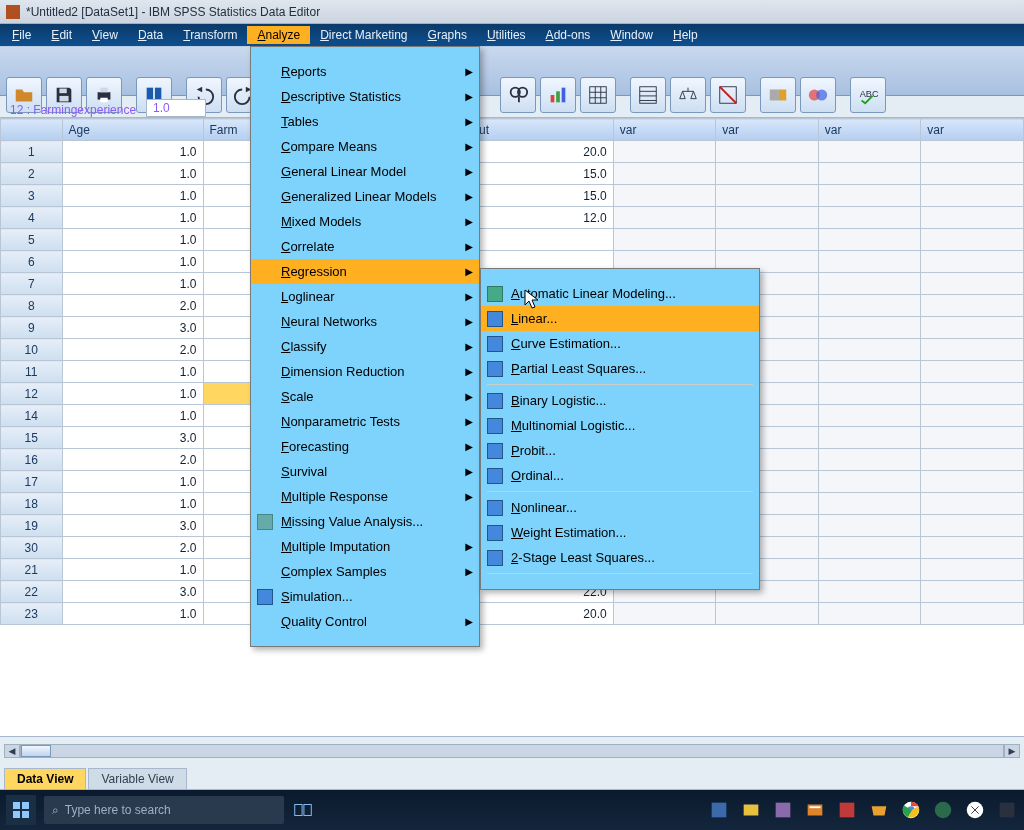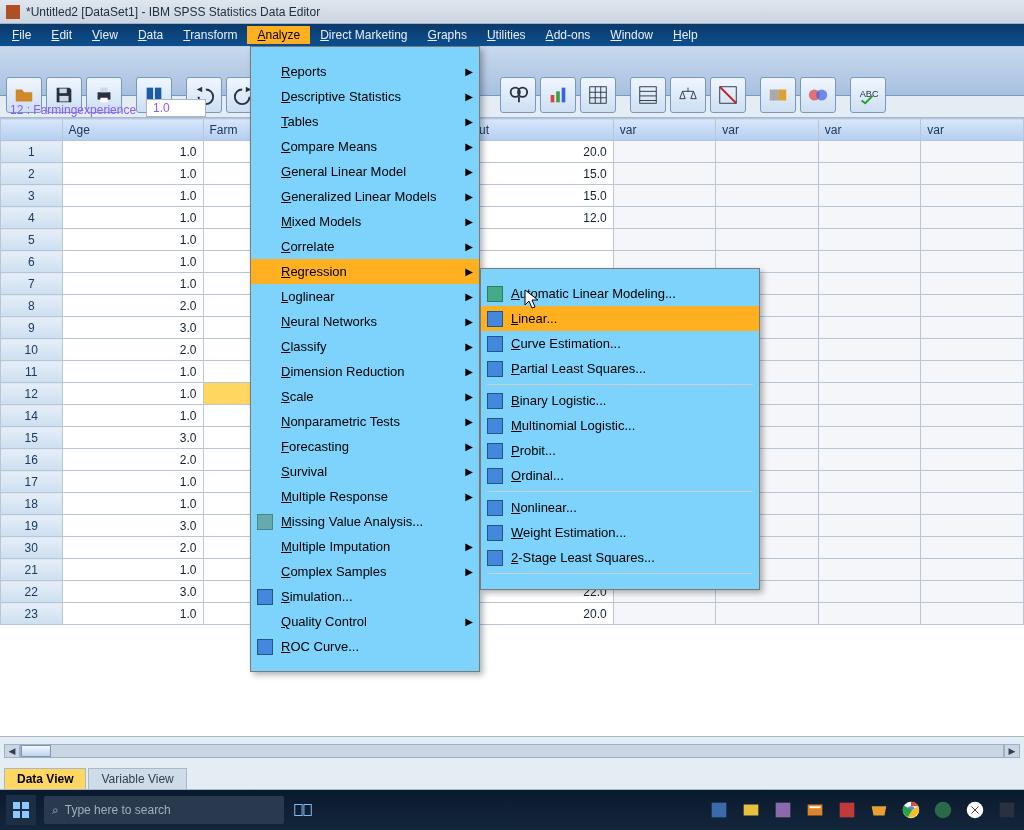--- a/index.html
+++ b/index.html
@@ -615,24 +615,20 @@
       <span class="arrow">▶</span>
     </div>
     <div class="row">
       <span class="icon boxb"></span>
       <span><u>S</u>imulation...</span>
     </div>
     <div class="row">
       <span><u>Q</u>uality Control</span>
       <span class="arrow">▶</span>
     </div>
-    <div class="row">
-      <span class="icon boxb"></span>
-      <span><u>R</u>OC Curve...</span>
-    </div>
   </div>
 
 <div class="menu" id="menu-regression">
     <div class="row">
       <span class="icon box"></span>
       <span><u>A</u>utomatic Linear Modeling...</span>
     </div>
     <div class="row hi">
       <span class="icon boxb"></span>
       <span><u>L</u>inear...</span>

